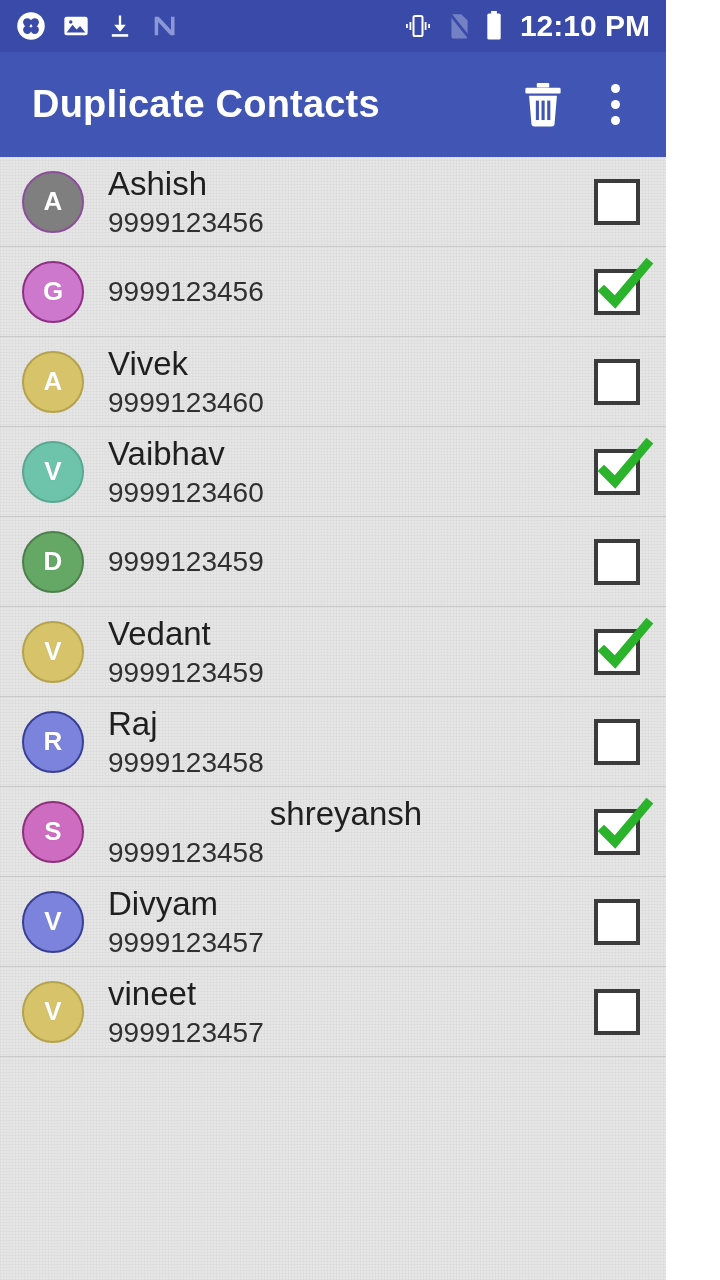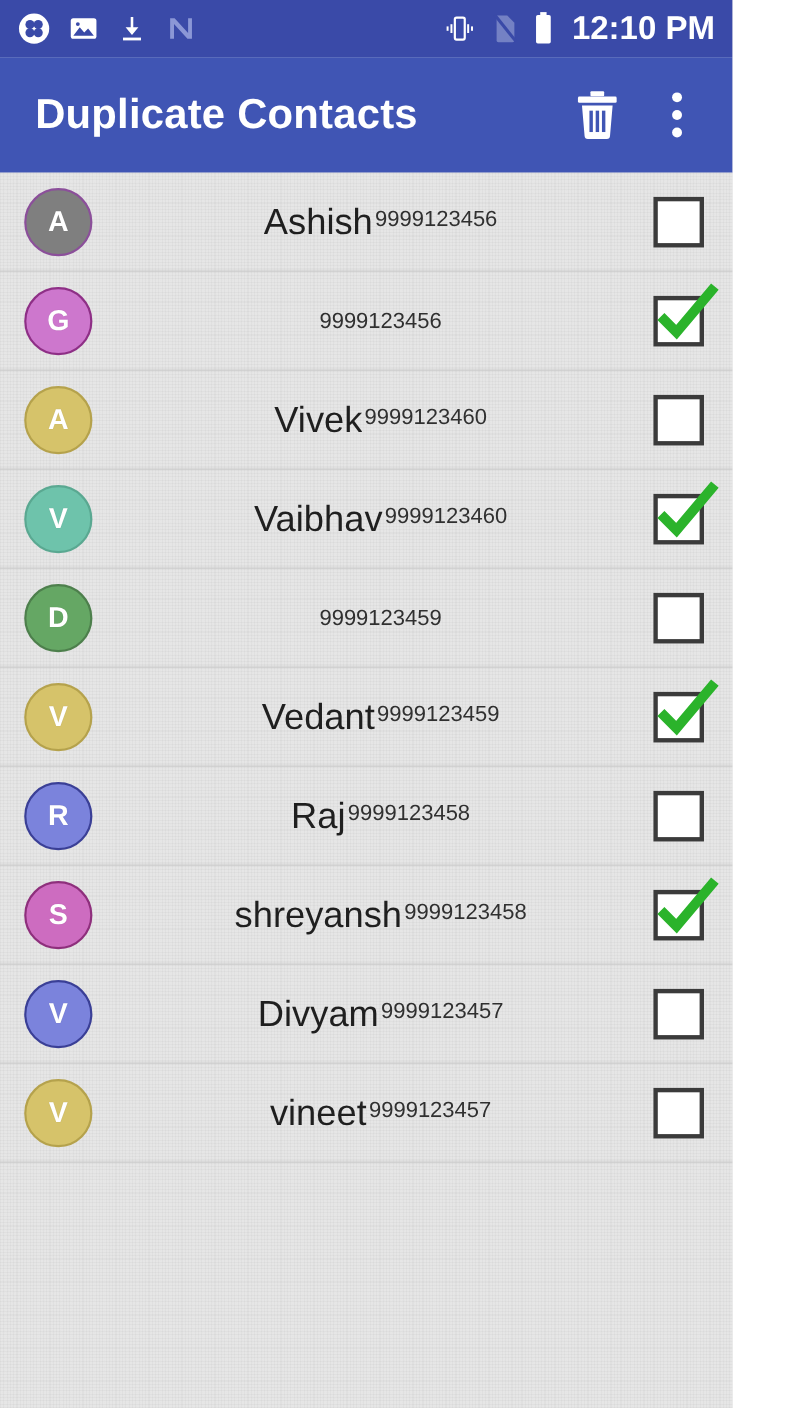--- a/index.html
+++ b/index.html
@@ -142,35 +142,35 @@
     box-sizing: border-box;
     border: 2px solid rgba(0,0,0,0.25);
     text-shadow: 0 0 1px rgba(0,0,0,0.15);
   }
 
   .row-text {
     flex: 1 1 auto;
     min-width: 0;
     padding-left: 24px;
     display: flex;
-    flex-direction: row;
+    flex-direction: column;
     justify-content: center;
     gap: 2px;
   }
   .contact-name {
     color: #1f1f1f;
     font-size: 33px;
     line-height: 40px;
     white-space: nowrap;
     overflow: hidden;
     text-overflow: ellipsis;
   }
   .contact-number {
     color: #303030;
-    font-size: 20px;
+    font-size: 28px;
     line-height: 34px;
     white-space: nowrap;
   }
 
   .checkbox-wrap {
     flex: 0 0 auto;
     position: relative;
     width: 46px;
     height: 46px;
     margin-left: 10px;
@@ -385,21 +385,21 @@
         </div>
         <div class="checkbox-wrap unchecked">
           <div class="checkbox-box" style="border-color: rgb(59, 59, 59);"></div>
         </div>
       </div>
       <div class="row" style="border-bottom-color: rgb(201, 201, 201);">
         <div class="avatar" style="background: rgb(205, 108, 192); border-color: rgb(142, 47, 124);">
           <span>S</span>
         </div>
         <div class="row-text">
-          <div class="contact-name" style="color: rgb(31, 31, 31);">shreyansh</div>
+          <div class="contact-name" style="color: rgb(31, 31, 31); text-align: center;">shreyansh</div>
           <div class="contact-number" style="color: rgb(48, 48, 48);">9999123458</div>
         </div>
         <div class="checkbox-wrap checked">
           <div class="checkbox-box" style="border-color: rgb(59, 59, 59);"></div>
           <svg class="checkmark" viewBox="0 0 62 62">
             <path d="M12 34 L23 45 L55 7" fill="none" stroke="#2bb32b" stroke-width="9" stroke-linecap="square" stroke-linejoin="miter"></path>
           </svg>
         </div>
       </div>
       <div class="row" style="border-bottom-color: rgb(201, 201, 201);">

